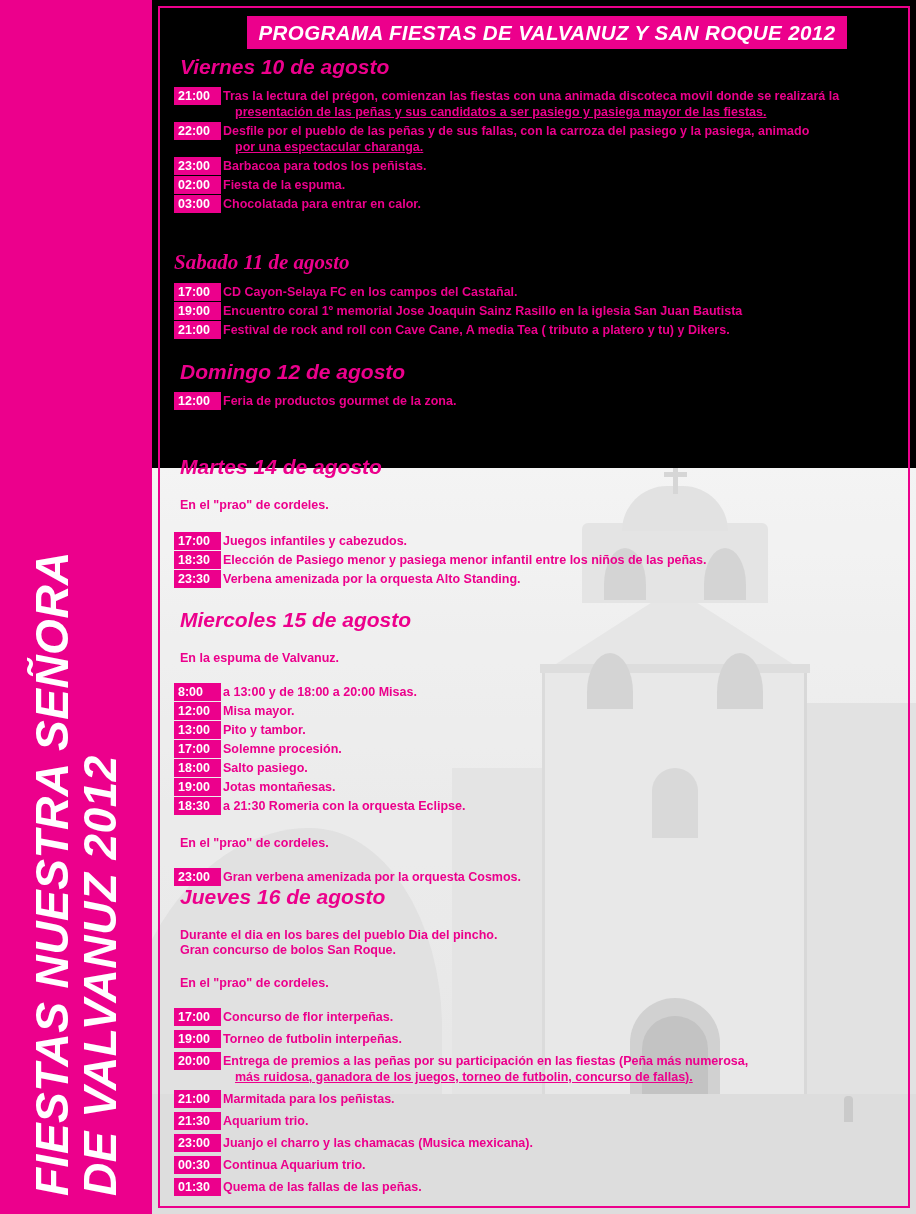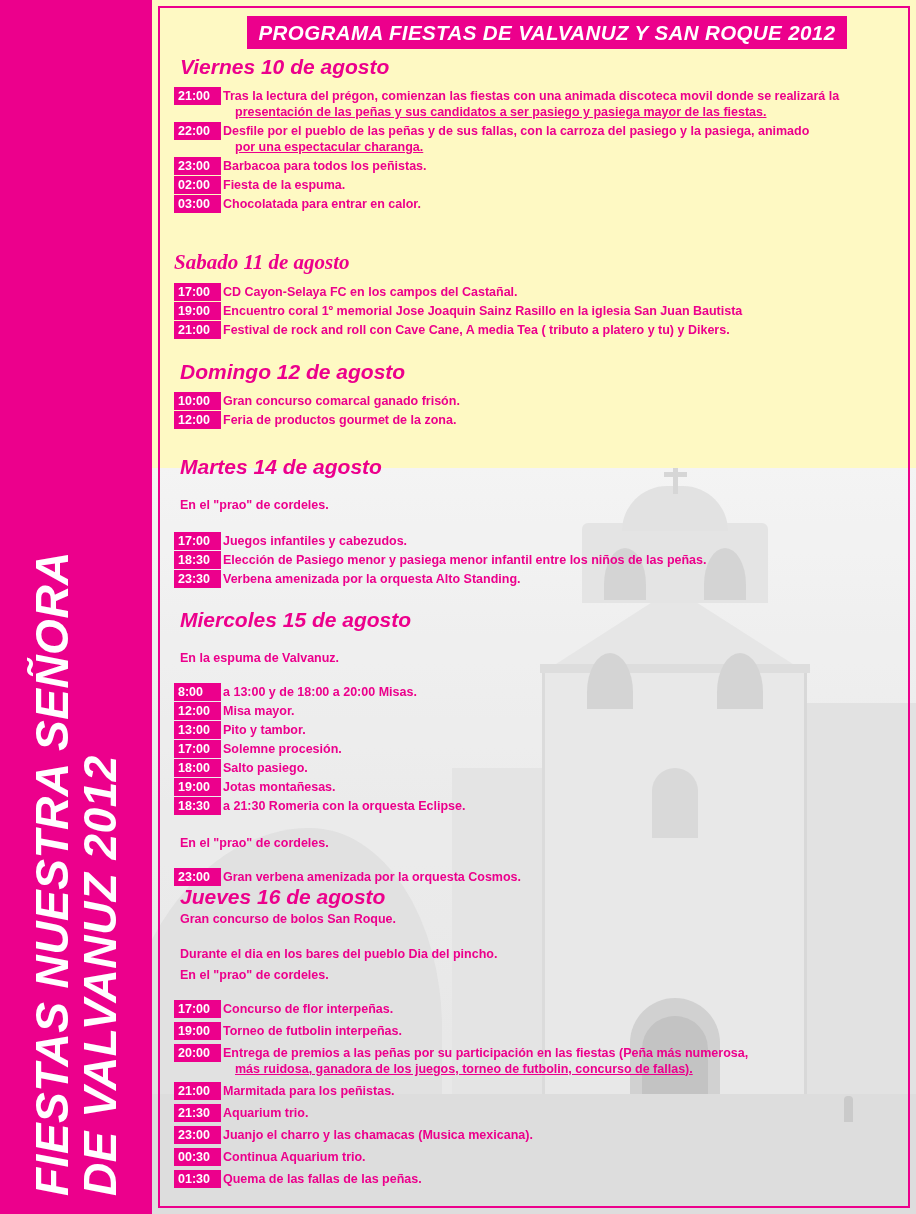--- a/index.html
+++ b/index.html
@@ -53,21 +53,21 @@
     white-space: nowrap;
   }
 
   
   #content {
     position: absolute;
     left: 152px;
     top: 0;
     width: 764px;
     height: 1214px;
-    background: #fef9c3;
+    background: #000000;
     overflow: hidden;
   }
   #content-border {
     position: absolute;
     left: 6px;
     top: 6px;
     right: 6px;
     bottom: 6px;
     border: 2px solid #ec008c;
     box-sizing: border-box;
@@ -417,24 +417,20 @@
             <span class="time">21:00</span>
             <span class="desc">Festival de rock and roll con Cave Cane, A media Tea ( tributo a platero y tu) y Dikers.</span>
           </li>
         </ul>
       </div>
 
       <div class="day-block" style="top:360px;">
         <h2 class="day-title">Domingo 12 de agosto</h2>
         <ul class="items">
           <li class="item">
-            <span class="time">10:00</span>
-            <span class="desc">Gran concurso comarcal ganado frisón.</span>
-          </li>
-          <li class="item">
             <span class="time">12:00</span>
             <span class="desc">Feria de productos gourmet de la zona.</span>
           </li>
         </ul>
       </div>
 
       <div class="day-block" style="top:455px;">
         <h2 class="day-title">Martes 14 de agosto</h2>
         <p class="note" style="margin-top:18px;margin-bottom:18px;">En el  "prao" de cordeles.</p>
         <ul class="items">
@@ -490,22 +486,22 @@
         <ul class="items">
           <li class="item">
             <span class="time">23:00</span>
             <span class="desc">Gran verbena amenizada por la orquesta Cosmos.</span>
           </li>
         </ul>
       </div>
 
       <div class="day-block" style="top:885px;">
         <h2 class="day-title">Jueves  16 de agosto</h2>
+        <p class="note tight" style="margin-top:18px;">Durante el dia en los bares del pueblo Dia del pincho.</p>
         <p class="note" style="margin-top:-6px;margin-bottom:16px;">Gran concurso de bolos San Roque.</p>
-        <p class="note tight" style="margin-top:18px;">Durante el dia en los bares del pueblo Dia del pincho.</p>
         <p class="note" style="margin-bottom:16px;">En el  "prao" de cordeles.</p>
         <ul class="items">
           <li class="item" style="margin-bottom:4px;">
             <span class="time">17:00</span>
             <span class="desc">Concurso de flor interpeñas.</span>
           </li>
           <li class="item" style="margin-bottom:4px;">
             <span class="time">19:00</span>
             <span class="desc">Torneo de futbolin interpeñas.</span>
           </li>

